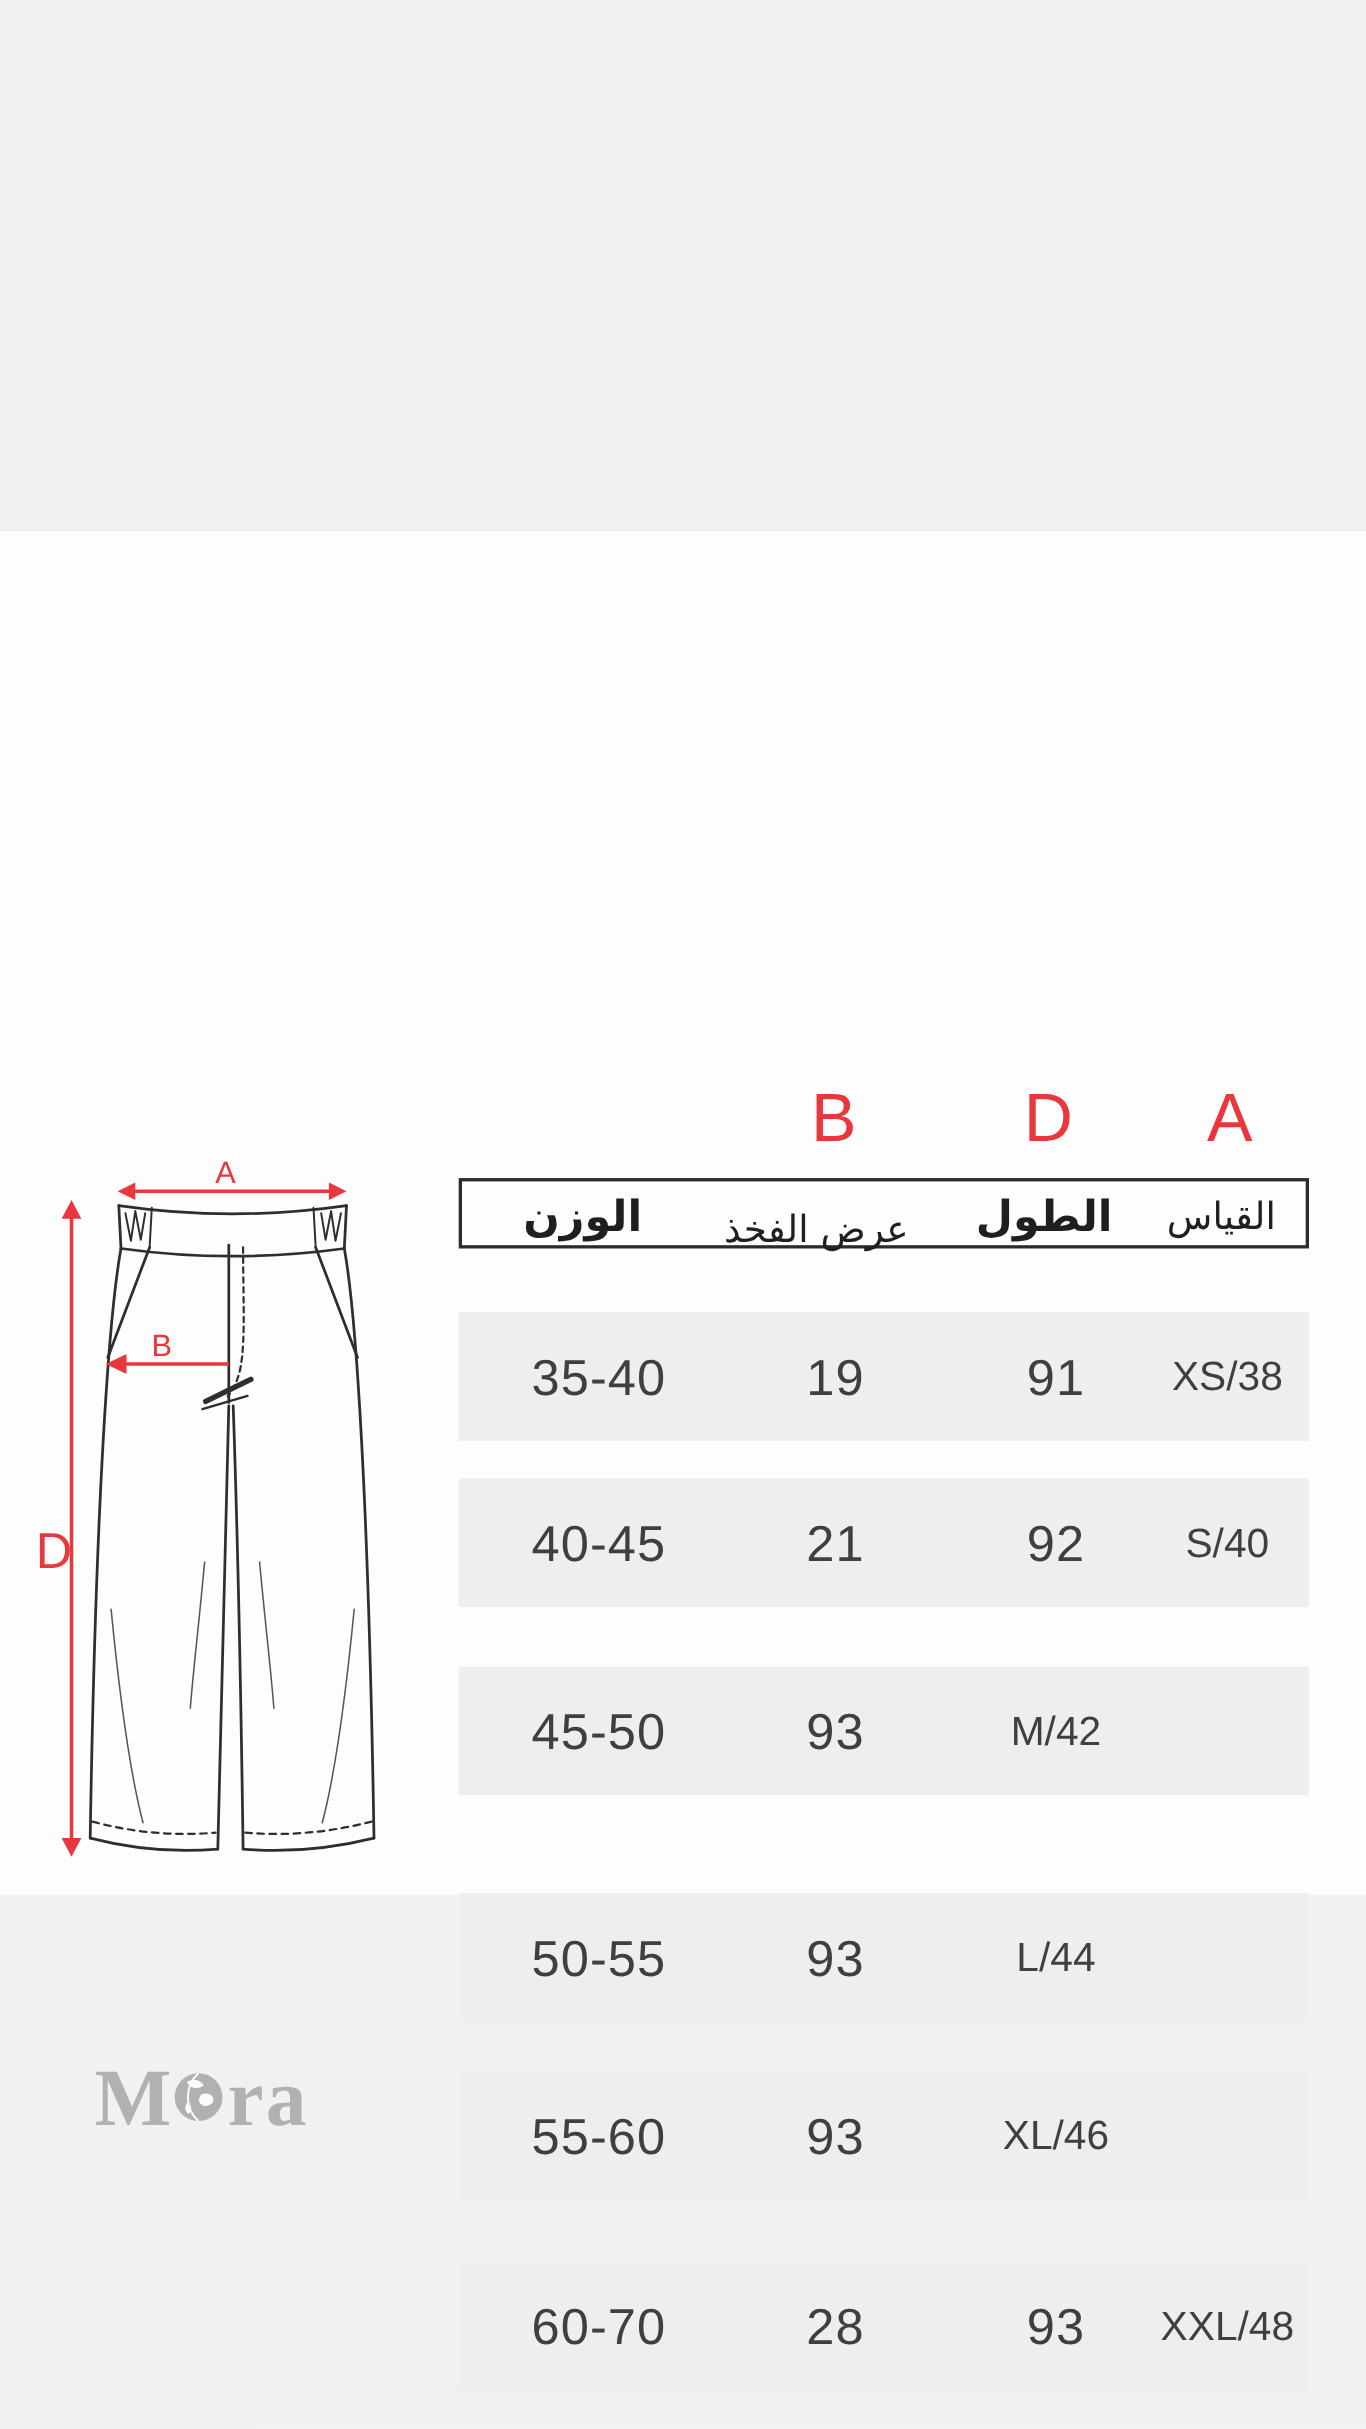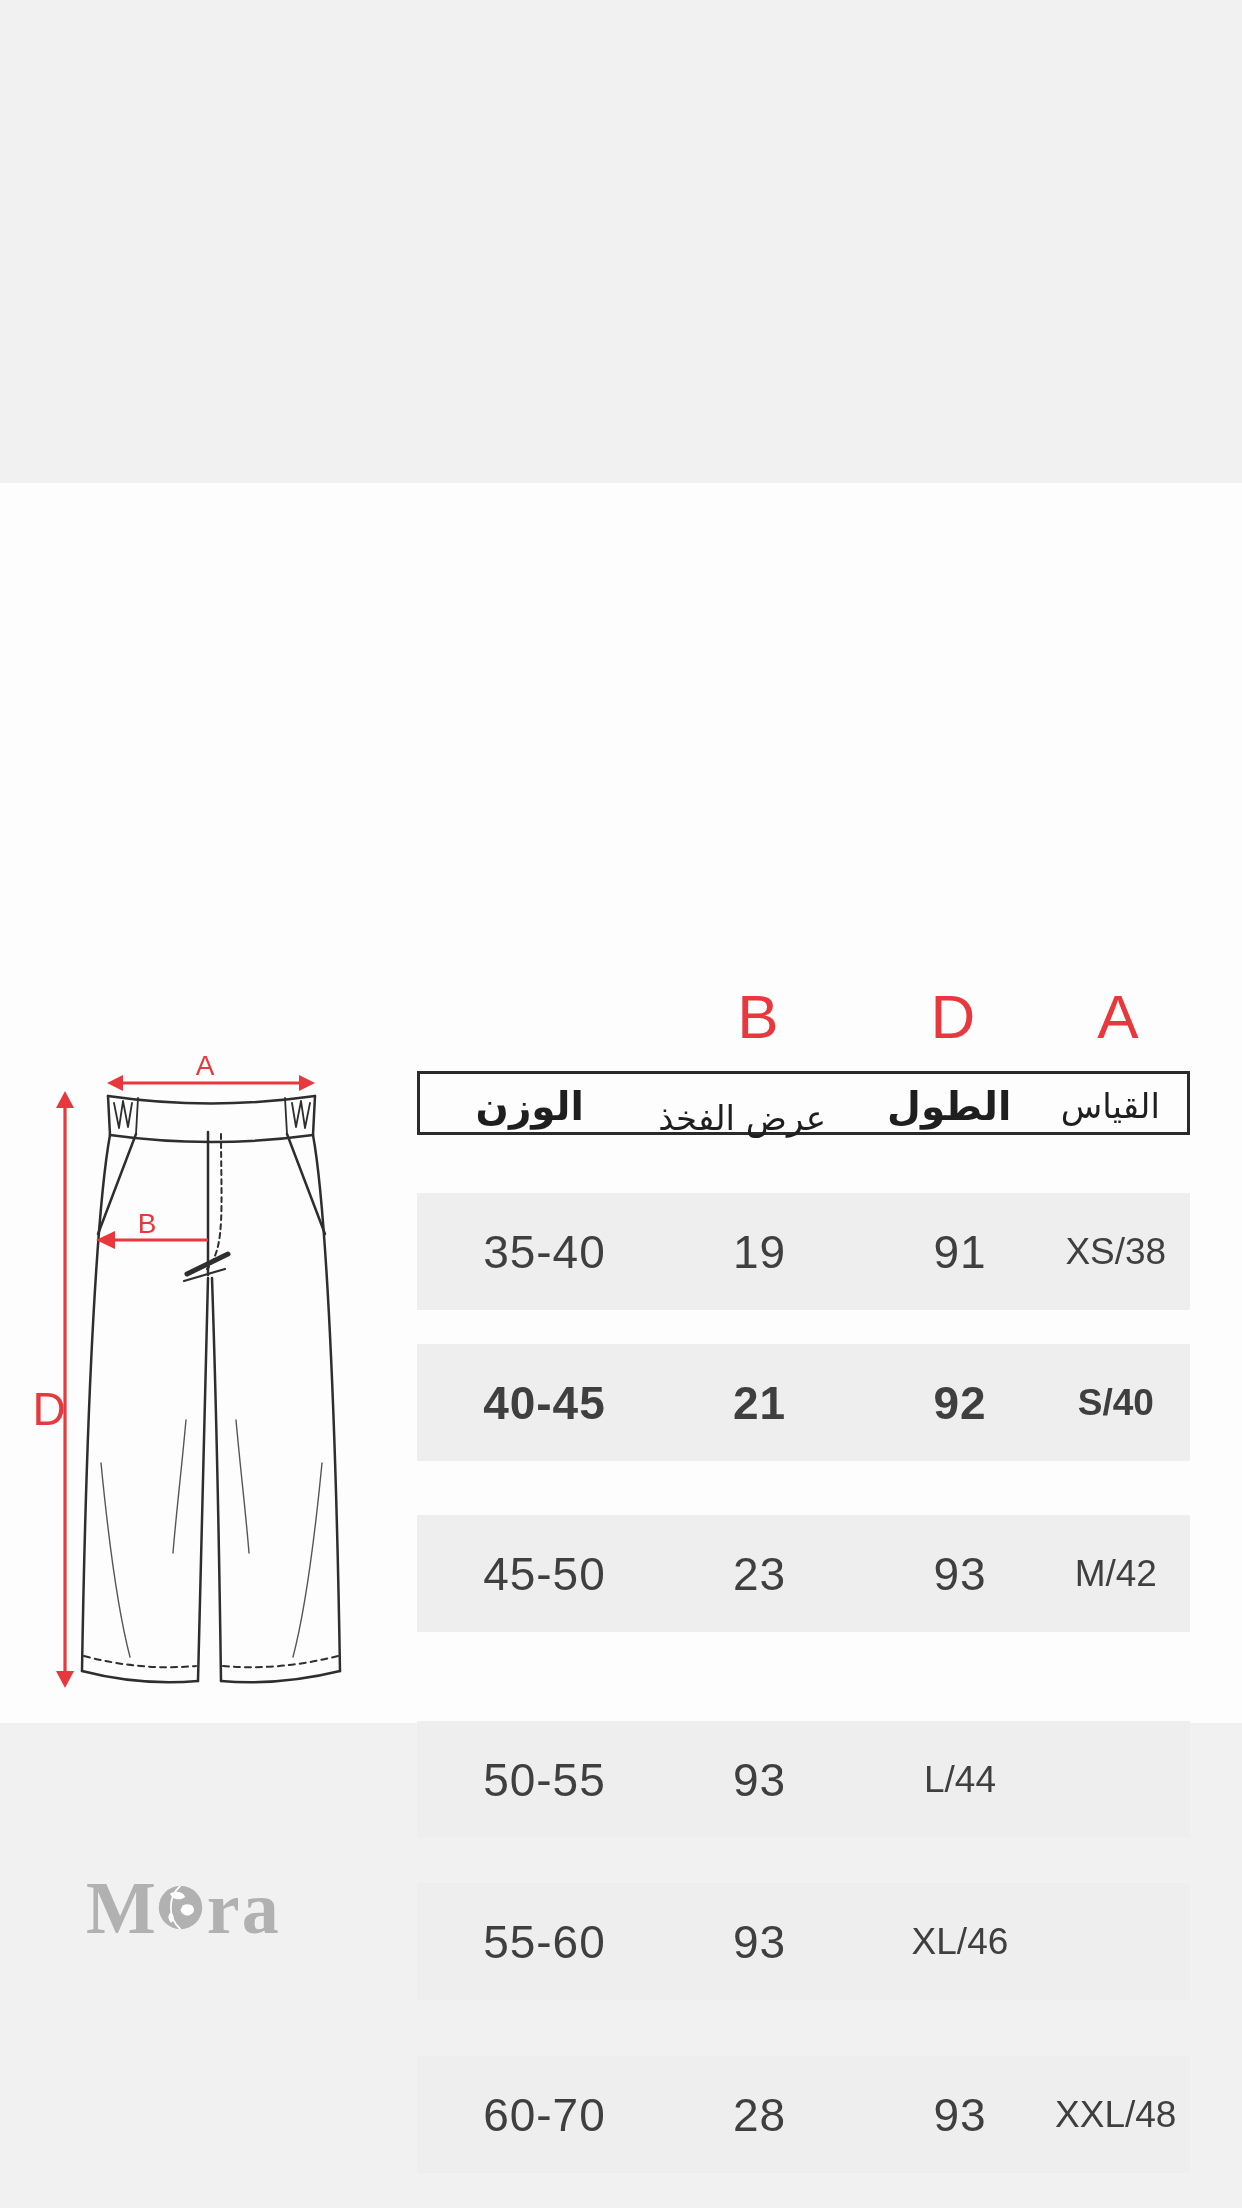--- a/index.html
+++ b/index.html
@@ -56,21 +56,21 @@
   .thead .h-length{font-size:39px;font-weight:bold;}
   .thead .h-size{font-size:34px;}
   .trow{
     height:117px;background:#efeeee;color:#3f3f3f;padding-left:31px;
   }
   .trow .c-weight{font-size:46px;letter-spacing:1px;}
   .trow .c-thigh{font-size:46px;letter-spacing:1px;}
   .trow .c-length{font-size:46px;letter-spacing:1px;}
   .trow .c-size{font-size:37px;}
   .r0{top:710px;}
-  .r1{top:861px;font-weight:bold;}
+  .r1{top:861px;}
   .r2{top:1032px;}
   .r3{top:1238px;}
   .r4{top:1400px;}
   .r5{top:1573px;}
 </style>
 </head>
 <body>
 
 <div class="panel">
 
@@ -163,21 +163,20 @@
     <div class="c-size">XS/38</div>
   </div>
   <div class="grid4 trow r1">
     <div class="c-weight">40-45</div>
     <div class="c-thigh">21</div>
     <div class="c-length">92</div>
     <div class="c-size">S/40</div>
   </div>
   <div class="grid4 trow r2">
     <div class="c-weight">45-50</div>
-    <div class="c-thigh">23</div>
     <div class="c-length">93</div>
     <div class="c-size">M/42</div>
   </div>
   <div class="grid4 trow r3">
     <div class="c-weight">50-55</div>
     <div class="c-length">93</div>
     <div class="c-size">L/44</div>
   </div>
   <div class="grid4 trow r4">
     <div class="c-weight">55-60</div>

